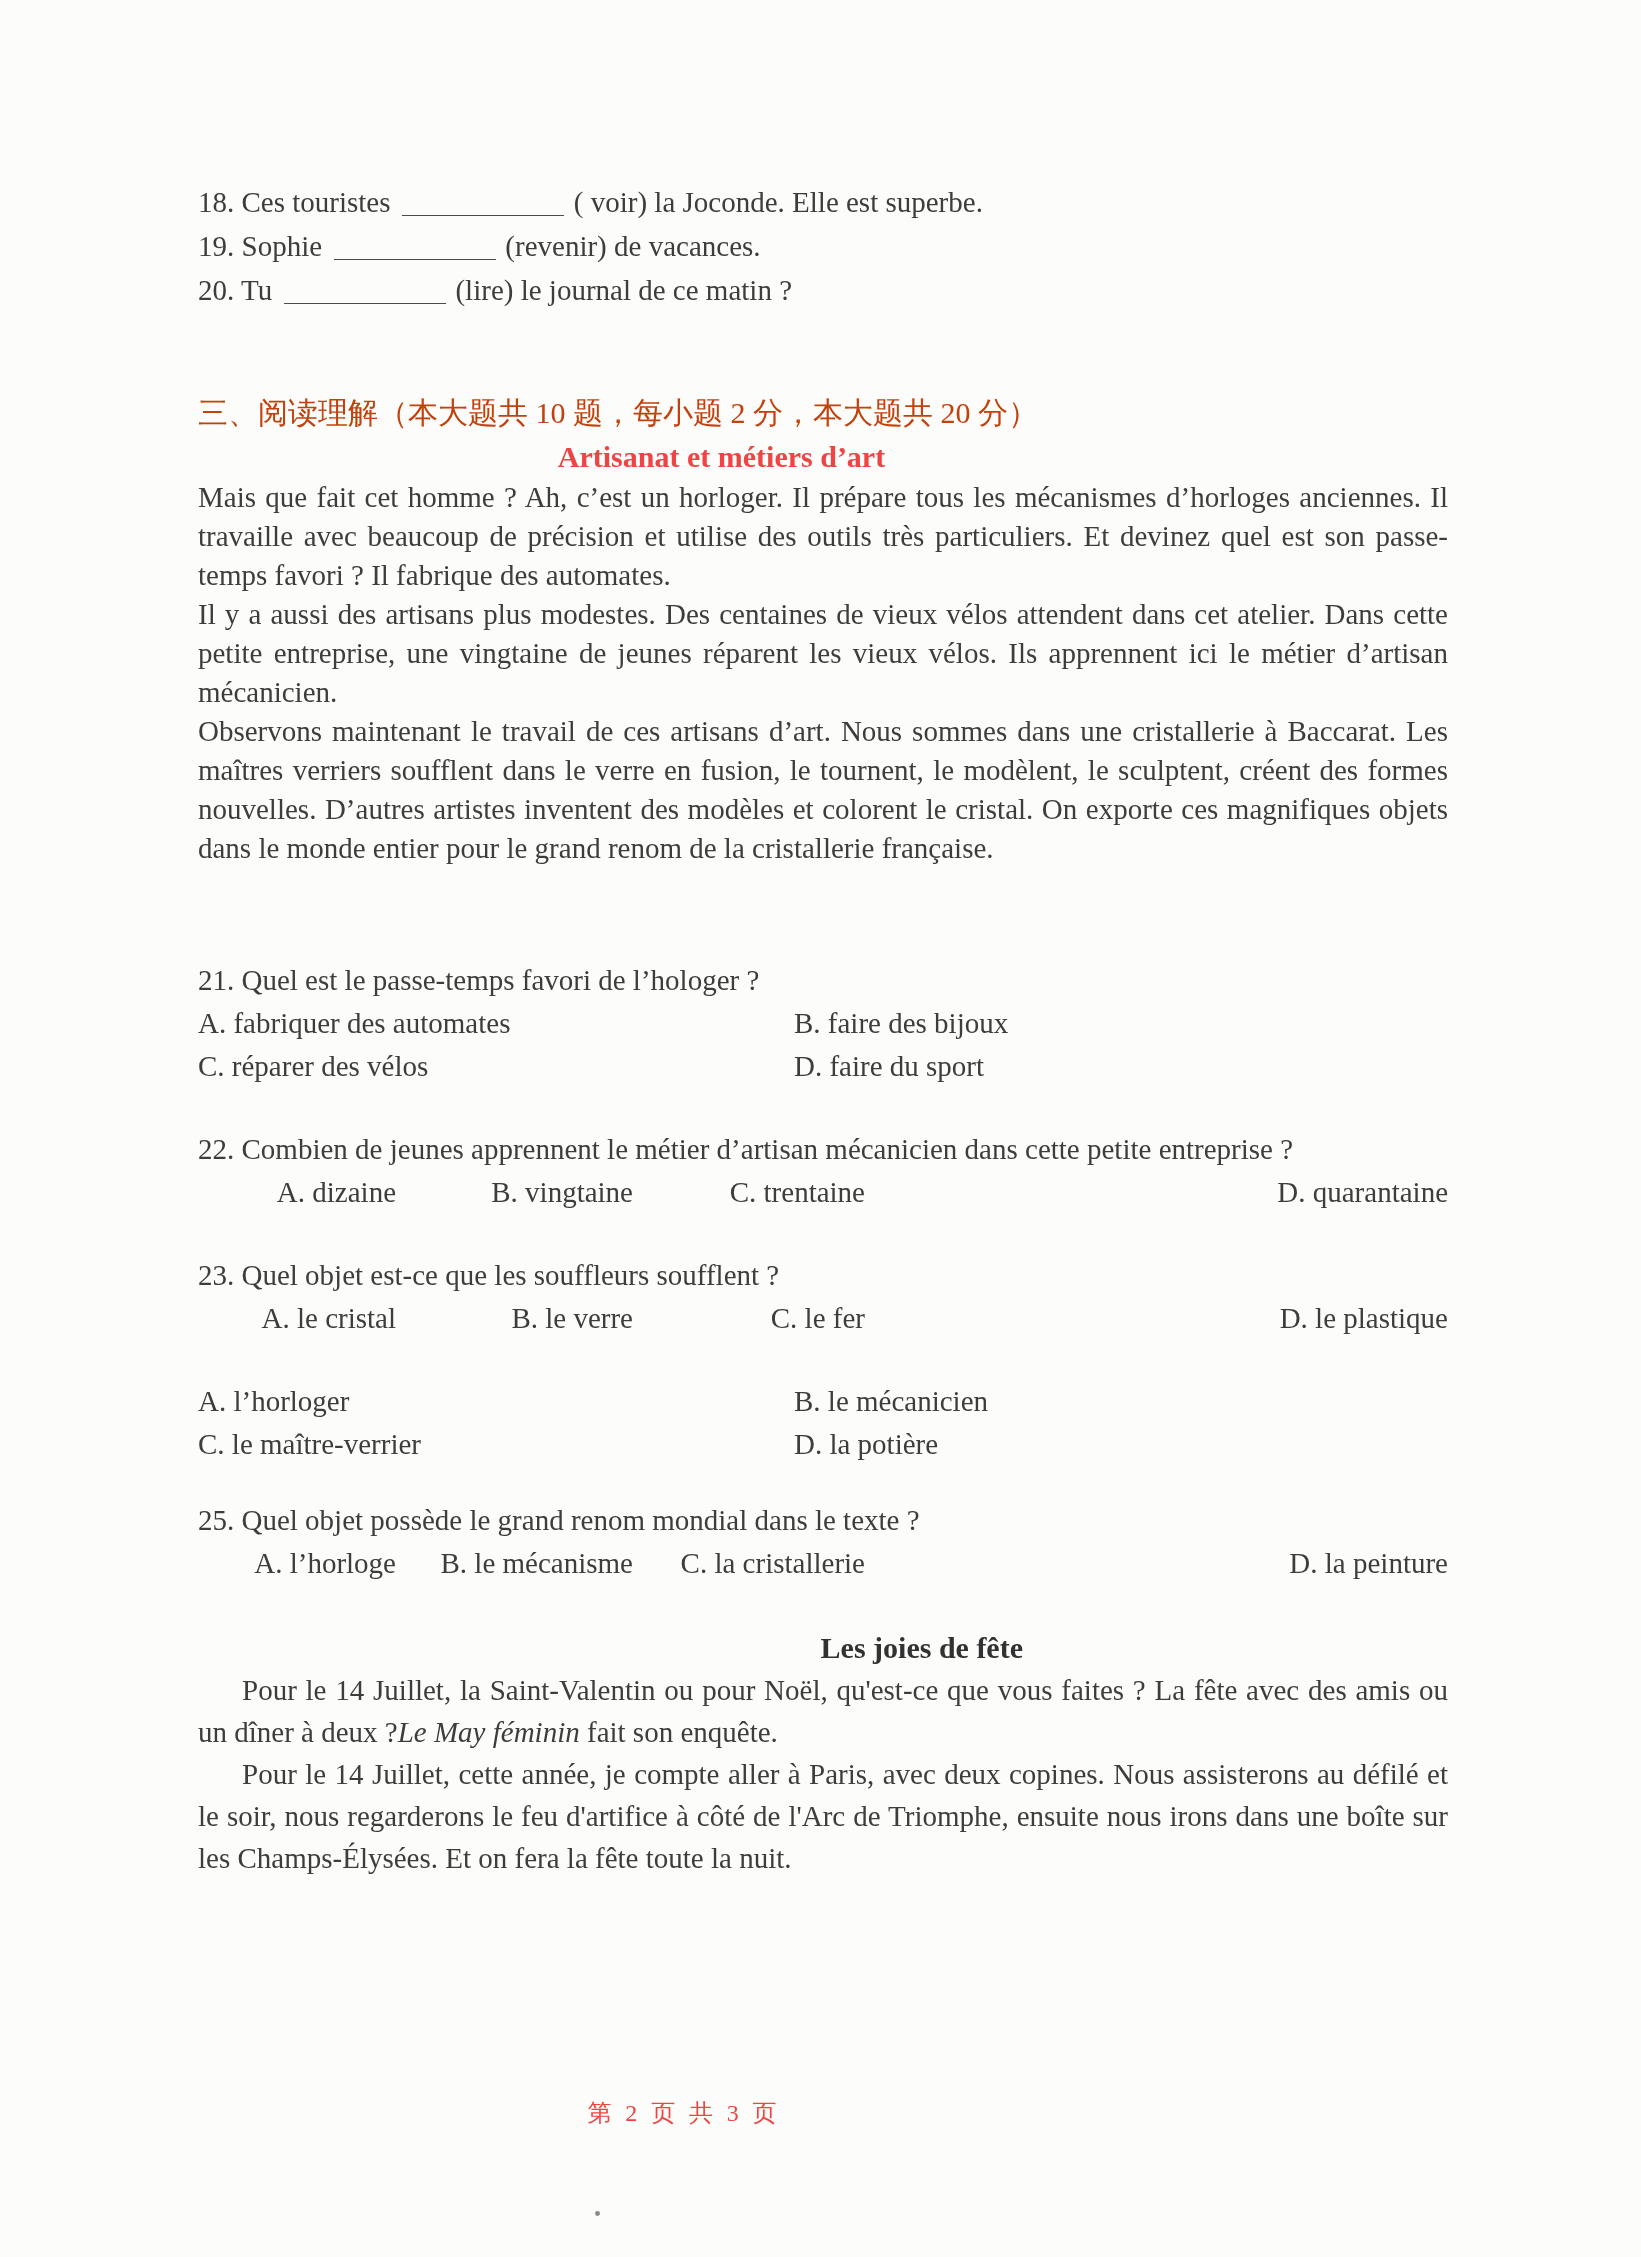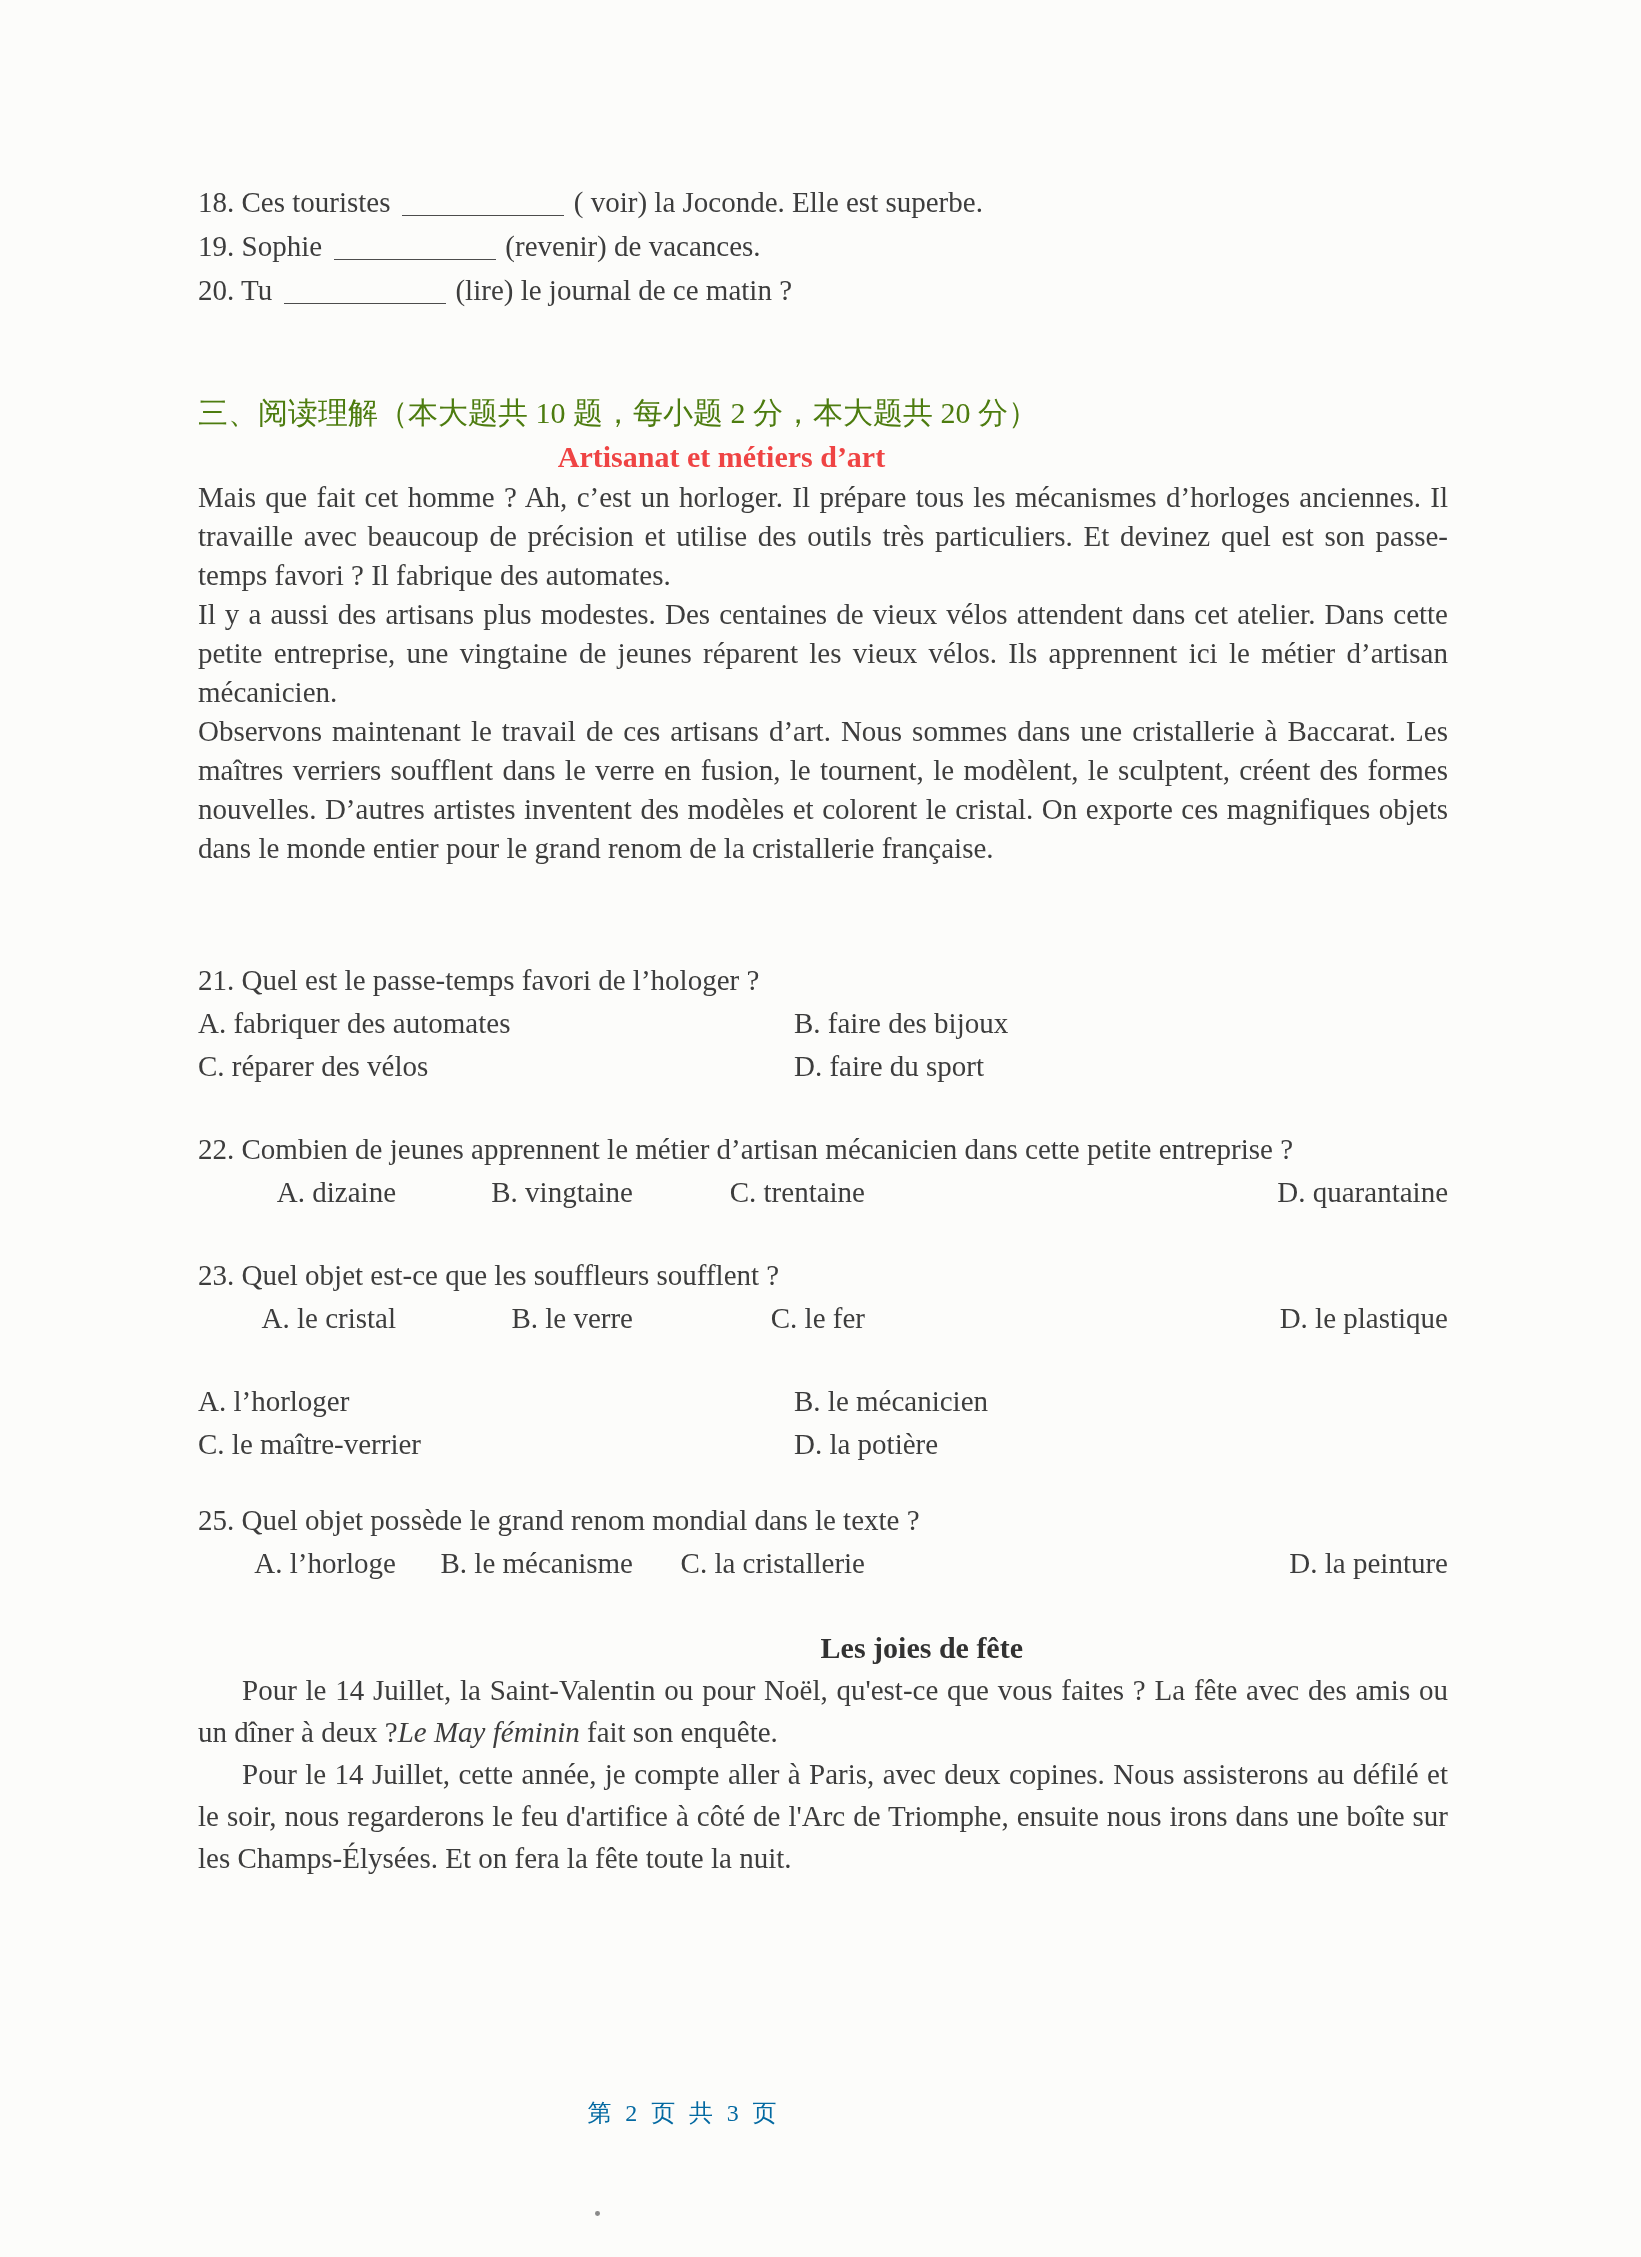--- a/index.html
+++ b/index.html
@@ -23,21 +23,21 @@
   .blank{
     display:inline-block;
     width:162px;height:29px;
     border-bottom:1.9px solid #4c4c4c;
     margin:0 9.7px -3.9px 11.6px;
   }
   
   .section-heading{
     margin-top:79px;
     font-size:30px;line-height:44px;
-    color:#4d7c0f;
+    color:#c2410c;
     font-family:"Liberation Serif","DejaVu Serif",serif;
   }
   .passage-title{
     font-size:30px;line-height:43px;
     font-weight:bold;
     text-align:center;
     margin-right:203px;
     color:#ef4444;
   }
   .para{
@@ -64,21 +64,21 @@
     text-align:justify;text-align-last:left;
     text-indent:44px;
   }
   .italic{font-style:italic;}
   .footer{
     position:absolute;
     left:0;top:2097px;width:1368px;
     text-align:center;
     font-size:24px;
     letter-spacing:3.9px;
-    color:#0369a1;
+    color:#ef4444;
   }
   .artifact-dot{
     position:absolute;left:595px;top:2211px;
     width:4.8px;height:4.8px;border-radius:50%;
     background:#8a8a8a;
   }
 </style>
 </head>
 <body>
 

